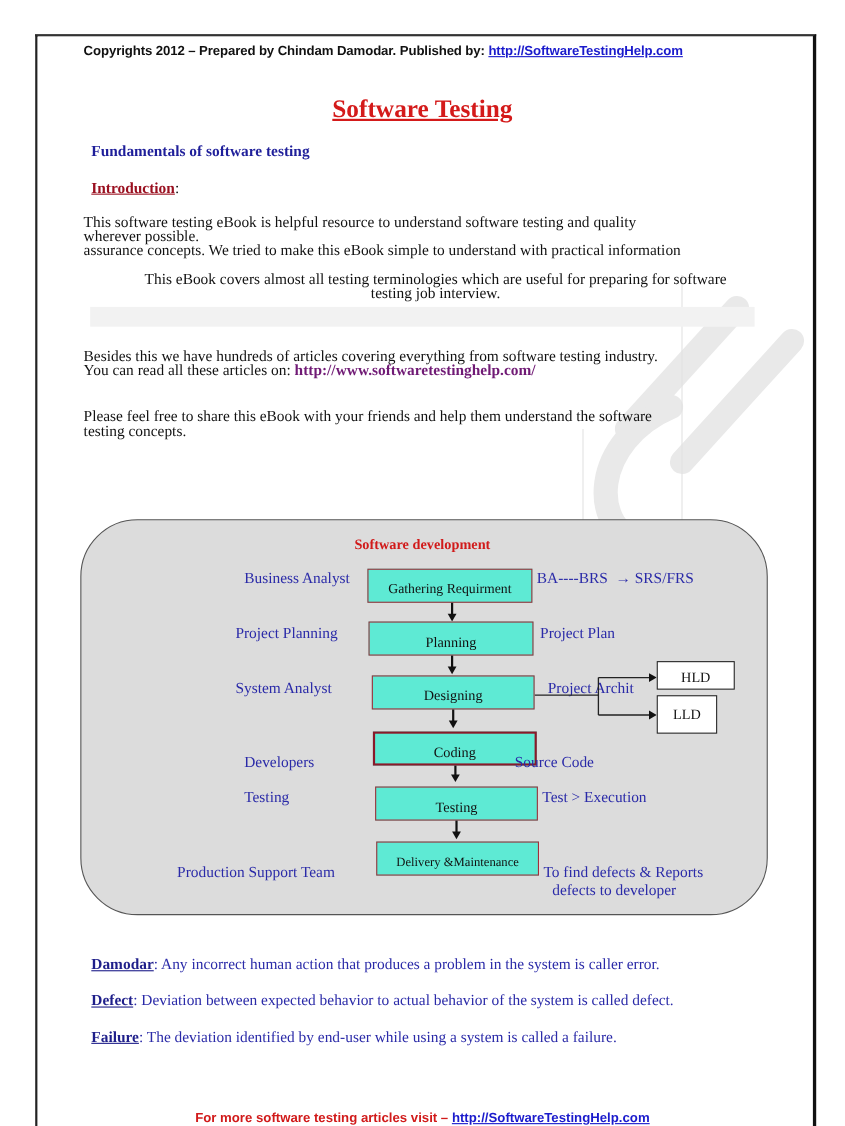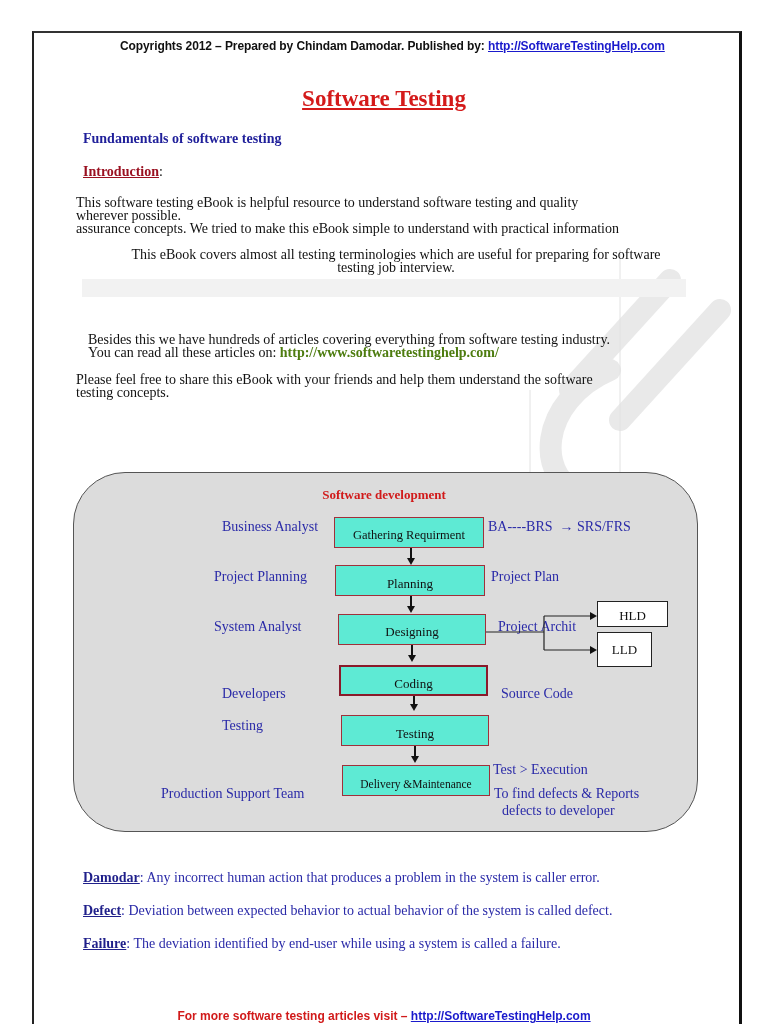--- a/index.html
+++ b/index.html
@@ -1,28 +1,28 @@
 <!DOCTYPE html>
 <html><head>
   <meta charset="utf-8">
   <style>
     html, body { margin:0; padding:0; background:#fff; }
     body { width:768px; height:1024px; position:relative; overflow:hidden; font-family:"Liberation Serif", serif; color:#111; }
     .page-border { position:absolute; left:32px; top:31px; width:710px; height:1010px; border-top:2px solid #333; border-left:2px solid #222; border-right:3px solid #111; box-sizing:border-box; }
     .watermark { position:absolute; left:420px; top:250px; width:340px; height:260px; pointer-events:none; }
     .abs { position:absolute; white-space:nowrap; }
-    .header-line { left:76px; top:39px; font-family:"Liberation Sans", sans-serif; font-size:12px; font-weight:bold; color:#111; letter-spacing:-0.1px;margin-left:44px; }
+    .header-line { left:76px; top:39px; font-family:"Liberation Sans", sans-serif; font-size:12px; font-weight:bold; color:#111; letter-spacing:-0.1px; }
     .link-u { color:#1a1acc; text-decoration:underline; }
     .title { left:0; width:768px; text-align:center; top:86px; font-size:23px; font-weight:bold; color:#d41a1a; text-decoration:underline; }
     .subtitle { left:83px; top:131px; font-size:14px; font-weight:bold; color:#1f1f9a; }
     .intro { left:83px; top:164px; font-size:14px; font-weight:bold; color:#9a1020; }
     .intro u { text-decoration:underline; }
     .intro .colon { font-weight:normal; color:#111; }
     .para { position:absolute; left:76px; width:640px; font-size:14px; line-height:13px; color:#111; }
-    .para .boldlink { color:#4d7c0f; font-weight:bold; }
+    .para .boldlink { color:#701a75; font-weight:bold; }
     .gray-band { position:absolute; left:82px; top:279px; width:604px; height:18px; background:#f2f2f2; }
     .diagram { position:absolute; left:73px; top:472px; width:625px; height:360px; background:#dcdcdc; border:1.5px solid #555; border-radius:52px 52px 52px 52px; box-sizing:border-box; }
     .diag-title { position:absolute; left:0; width:768px; top:487px; text-align:center; font-size:13px; font-weight:bold; color:#d11a1a; }
     .lbl { position:absolute; font-size:14px; color:#2a2aa8; white-space:nowrap; }
     .box { position:absolute; background:#5eead4; border:1.5px solid #a0303a; box-sizing:border-box; text-align:center; font-size:13px; color:#111; }
     .box.dark { border-width:2px; border-color:#8a1a2a; }
     .hbox { position:absolute; background:#fff; border:1.5px solid #222; box-sizing:border-box; text-align:center; font-size:13px; color:#111; }
     .vline { position:absolute; width:1.5px; background:#111; }
     .arrow-head { position:absolute; width:0; height:0; border-left:4px solid transparent; border-right:4px solid transparent; border-top:7px solid #111; }
     .def { position:absolute; left:83px; font-size:14px; color:#2a2aa8; white-space:nowrap; }
@@ -58,21 +58,21 @@
   <div>assurance concepts. We tried to make this eBook simple to understand with practical information</div>
 </div>
 
 <div class="gray-band"></div>
 
 <div class="para" style="top:248px;text-align:center;">
   <div>This eBook covers almost all testing terminologies which are useful for preparing for software</div>
   <div>testing job interview.</div>
 </div>
 
-<div class="para" style="top:333px;margin-left:12px;">
+<div class="para" style="top:318px;">
   <div>Besides this we have hundreds of articles covering everything from software testing industry.</div>
   <div><span>You can read all these articles on: </span><a class="boldlink">http://www.softwaretestinghelp.com/</a></div>
 </div>
 
 <div class="para" style="top:373px;">
   <div>Please feel free to share this eBook with your friends and help them understand the software</div>
   <div>testing concepts.</div>
 </div>
 
 <div class="diagram"></div>
@@ -101,27 +101,27 @@
   <line x1="58" y1="45" x2="104" y2="45" stroke="#222" stroke-width="1.2"></line>
   <polygon points="104,41 111,45 104,49" fill="#111"></polygon>
 </svg>
 <div class="hbox" style="left:597px; top:601px; width:71px; height:26px; line-height:28px;">HLD</div>
 <div class="hbox" style="left:597px; top:632px; width:55px; height:35px; line-height:33px;">LLD</div>
 <div class="vline" style="left:411px; top:645px; height:12px;"></div>
 <div class="arrow-head" style="left:408px; top:655px;"></div>
 
 <div class="lbl" style="left:222px; top:686px;">Developers</div>
 <div class="box dark" style="left:339px; top:665px; width:149px; height:31px; line-height:34px;">Coding</div>
-<div class="lbl" style="left:501px; top:686px;">Source Code</div>
+<div class="lbl" style="left:468px; top:686px;">Source Code</div>
 <div class="vline" style="left:413px; top:696px; height:10px;"></div>
 <div class="arrow-head" style="left:410px; top:704px;"></div>
 
 <div class="lbl" style="left:222px; top:718px;">Testing</div>
 <div class="box" style="left:341px; top:715px; width:148px; height:31px; line-height:36px;">Testing</div>
-<div class="lbl" style="left:493px; top:718px;margin-top:44px;">Test  &gt; Execution</div>
+<div class="lbl" style="left:493px; top:718px;">Test  &gt; Execution</div>
 <div class="vline" style="left:414px; top:746px; height:11px;"></div>
 <div class="arrow-head" style="left:411px; top:756px;"></div>
 
 <div class="lbl" style="left:161px; top:786px;">Production Support Team</div>
 <div class="box" style="left:342px; top:765px; width:148px; height:31px; line-height:36px; font-size:11.5px;">Delivery &amp;Maintenance</div>
 <div class="lbl" style="left:494px; top:786px;">To find defects &amp; Reports</div>
 <div class="lbl" style="left:502px; top:803px;">defects to developer</div>
 
 <div class="def" style="top:870px;"><span class="term">Damodar</span><span>: Any incorrect human action that produces a problem in the system is caller error.</span></div>
 <div class="def" style="top:903px;"><span class="term">Defect</span><span>: Deviation between expected behavior to actual behavior of the system is called defect.</span></div>

